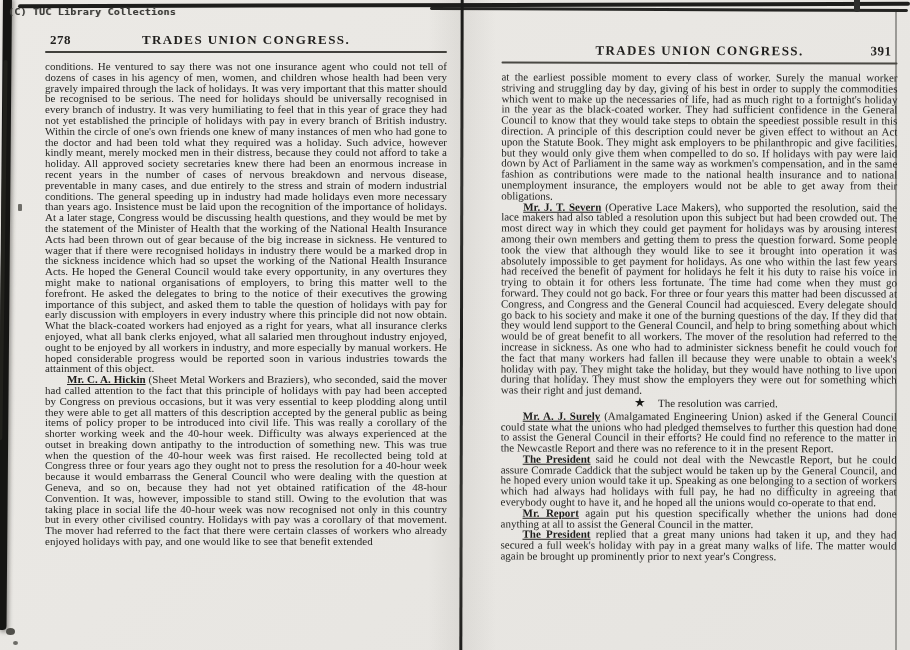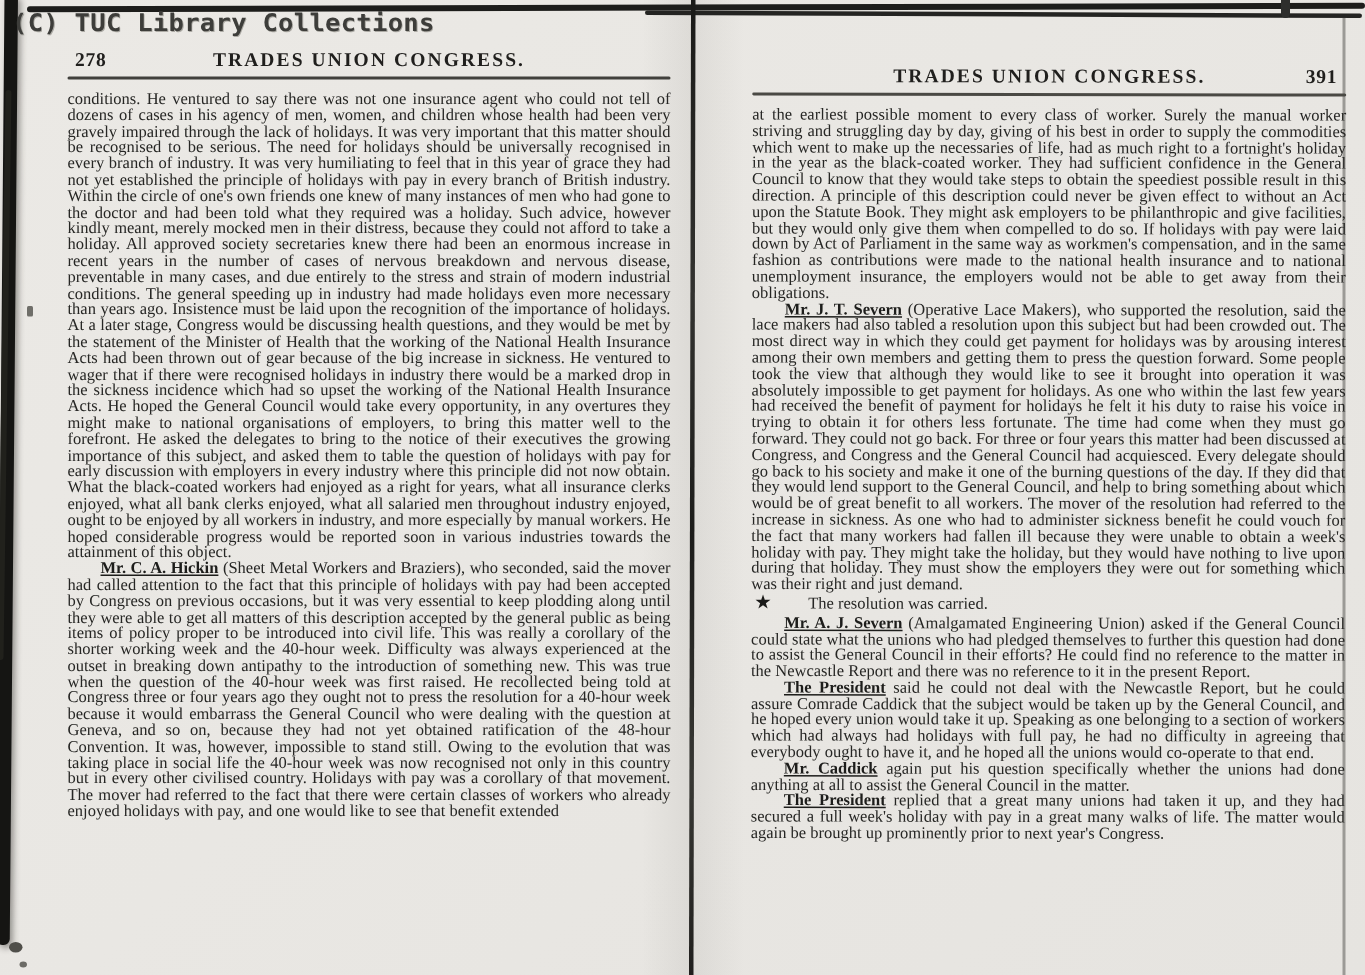--- a/index.html
+++ b/index.html
@@ -25,40 +25,40 @@
     background:linear-gradient(to right,rgba(110,108,102,0) 0%,rgba(110,108,102,0.10) 48%,rgba(110,108,102,0) 100%);}
   .right-edge{position:absolute;left:895px;top:12px;width:2px;height:638px;
     background:#9b9a96;}
   .corner-tick{position:absolute;left:854px;top:0;width:6px;height:12px;
     background:#2e2e2c;border-radius:0 0 3px 3px;}
   .speck-a{position:absolute;left:6px;top:628px;width:9px;height:7px;background:#504f4a;border-radius:50%;}
   .speck-b{position:absolute;left:13px;top:641px;width:5px;height:4px;background:#6c6b66;border-radius:50%;}
   .speck-c{position:absolute;left:18px;top:204px;width:4px;height:7px;background:#6f6e69;border-radius:1px;}
   .watermark{position:absolute;left:8px;top:6px;
     font-family:"DejaVu Sans Mono","Liberation Mono",monospace;
-    font-weight:bold;font-size:17px;letter-spacing:0.2px;color:#3d3d3a;
+    font-weight:bold;font-size:10px;letter-spacing:0.2px;color:#3d3d3a;
     transform:scaleY(0.95);text-shadow:0.6px 0.4px 0 rgba(120,118,112,0.55);}
   
   .page{position:absolute;color:#232321;}
   .page-left{left:45px;top:32px;width:402px;}
   .page-right{left:501px;top:43px;width:396px;transform:rotate(0.12deg);}
   .page-header{position:relative;height:16px;font-weight:bold;font-size:13px;
     letter-spacing:1.4px;color:#201f1d;}
   .page-header .title{display:block;text-align:center;}
   .page-header .num{position:absolute;top:0;letter-spacing:0.5px;}
   .page-left .num{left:5px;}
   .page-right .num{right:6px;}
   .rule{height:2px;background:#41403c;margin-top:3px;border-radius:1px;}
   .page-right .rule{background:#4a4944;}
   .page-body{margin-top:8px;font-size:11px;line-height:10.8px;
     text-align:justify;color:#262624;}
   .para{margin:0;}
   .para.indent{text-indent:22px;}
   .para b{font-weight:bold;color:#1d1d1b;text-decoration:underline;}
-  .para.marker-line{text-align:left;text-indent:0;margin:2px 0 2px 0;}
+  .para.marker-line{text-align:center;text-indent:0;margin:2px 0 2px 0;}
   .star{display:inline-block;width:36px;padding-left:2px;font-size:13px;
     line-height:10px;color:#1a1a18;font-family:"DejaVu Sans",sans-serif;}
 </style>
 </head>
 <body>
 
 <div class="scan">
 
   <div class="gutter-shade"></div>
   <div class="binding-strip"></div>
@@ -89,20 +89,20 @@
   <div class="page page-right">
     <div class="page-header">
       <span class="title">TRADES UNION CONGRESS.</span>
       <span class="num">391</span>
     </div>
     <div class="rule"></div>
     <div class="page-body">
         <div class="para">at the earliest possible moment to every class of worker.  Surely the manual worker striving and struggling day by day, giving of his best in order to supply the commodities which went to make up the necessaries of life, had as much right to a fortnight's holiday in the year as the black-coated worker.  They had sufficient confidence in the General Council to know that they would take steps to obtain the speediest possible result in this direction.  A principle of this description could never be given effect to without an Act upon the Statute Book.  They might ask employers to be philanthropic and give facilities, but they would only give them when compelled to do so.  If holidays with pay were laid down by Act of Parliament in the same way as workmen's compensation, and in the same fashion as contributions were made to the national health insurance and to national unemployment insurance, the employers would not be able to get away from their obligations.</div>
         <div class="para indent"><b>Mr. J. T. Severn</b> (Operative Lace Makers), who supported the resolution, said the lace makers had also tabled a resolution upon this subject but had been crowded out.  The most direct way in which they could get payment for holidays was by arousing interest among their own members and getting them to press the question forward.  Some people took the view that although they would like to see it brought into operation it was absolutely impossible to get payment for holidays.  As one who within the last few years had received the benefit of payment for holidays he felt it his duty to raise his voice in trying to obtain it for others less fortunate. The time had come when they must go forward.  They could not go back. For three or four years this matter had been discussed at Congress, and Congress and the General Council had acquiesced.  Every delegate should go back to his society and make it one of the burning questions of the day. If they did that they would lend support to the General Council, and help to bring something about which would be of great benefit to all workers. The mover of the resolution had referred to the increase in sickness.  As one who had to administer sickness benefit he could vouch for the fact that many workers had fallen ill because they were unable to obtain a week's holiday with pay.  They might take the holiday, but they would have nothing to live upon during that holiday.  They must show the employers they were out for something which was their right and just demand.</div>
         <div class="para marker-line"><span class="star">★</span>The resolution was carried.</div>
-        <div class="para indent"><b>Mr. A. J. Severn</b> (Amalgamated Engineering Union) asked if the General Council could state what the unions who had pledged themselves to further this question had done to assist the General Council in their efforts?  He could find no reference to the matter in the Newcastle Report and there was no reference to it in the present Report.</div>
+        <div class="para indent"><b>Mr. A. J. Surely</b> (Amalgamated Engineering Union) asked if the General Council could state what the unions who had pledged themselves to further this question had done to assist the General Council in their efforts?  He could find no reference to the matter in the Newcastle Report and there was no reference to it in the present Report.</div>
         <div class="para indent"><b>The President</b> said he could not deal with the Newcastle Report, but he could assure Comrade Caddick that the subject would be taken up by the General Council, and he hoped every union would take it up.  Speaking as one belonging to a section of workers which had always had holidays with full pay, he had no difficulty in agreeing that everybody ought to have it, and he hoped all the unions would co-operate to that end.</div>
-        <div class="para indent"><b>Mr. Caddick</b> again put his question specifically whether the unions had done anything at all to assist the General Council in the matter.</div>
+        <div class="para indent"><b>Mr. Report</b> again put his question specifically whether the unions had done anything at all to assist the General Council in the matter.</div>
         <div class="para indent"><b>The President</b> replied that a great many unions had taken it up, and they had secured a full week's holiday with pay in a great many walks of life.  The matter would again be brought up prominently prior to next year's Congress.</div>
       </div>
   </div>
 
 </div>
 
 </body></html>

